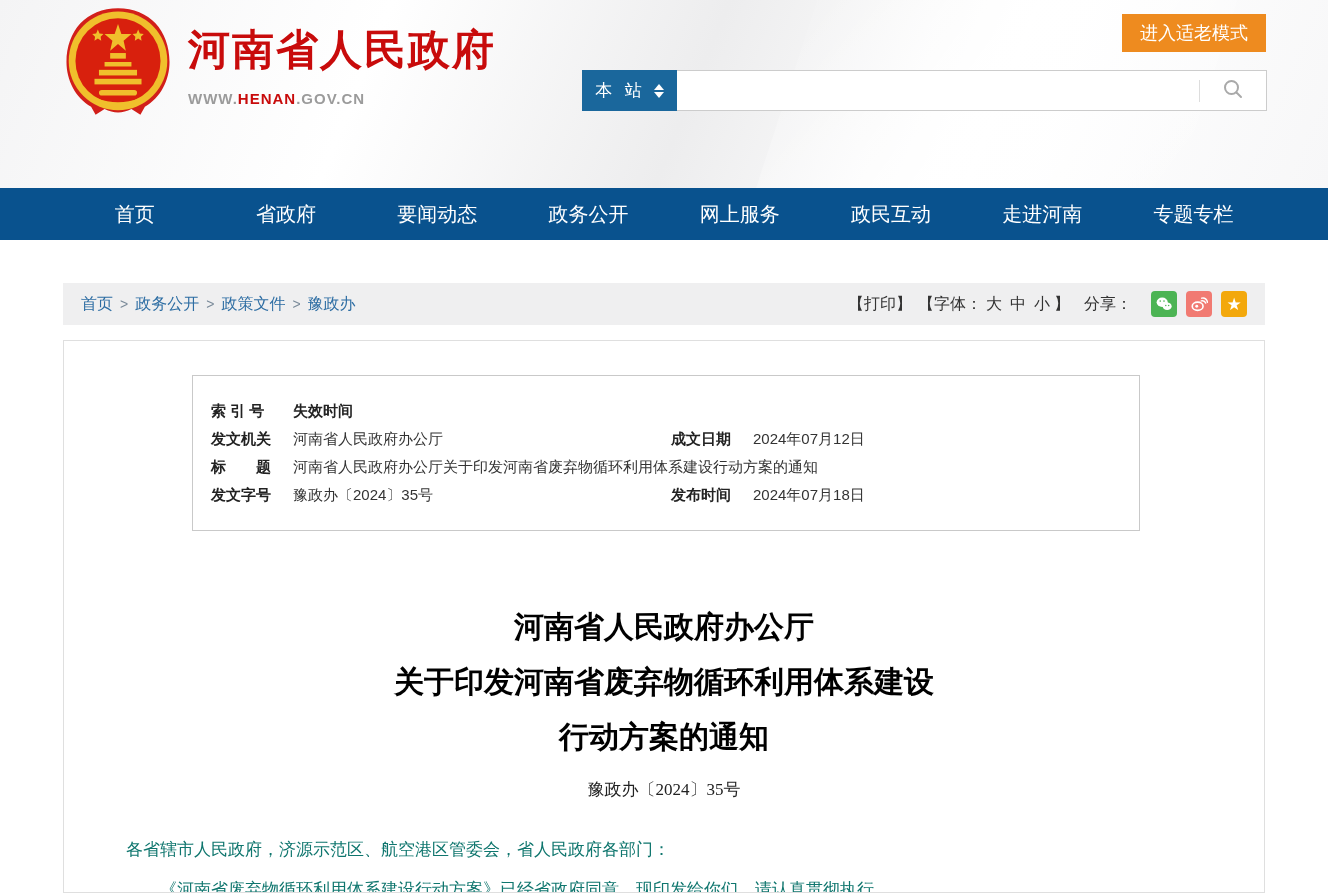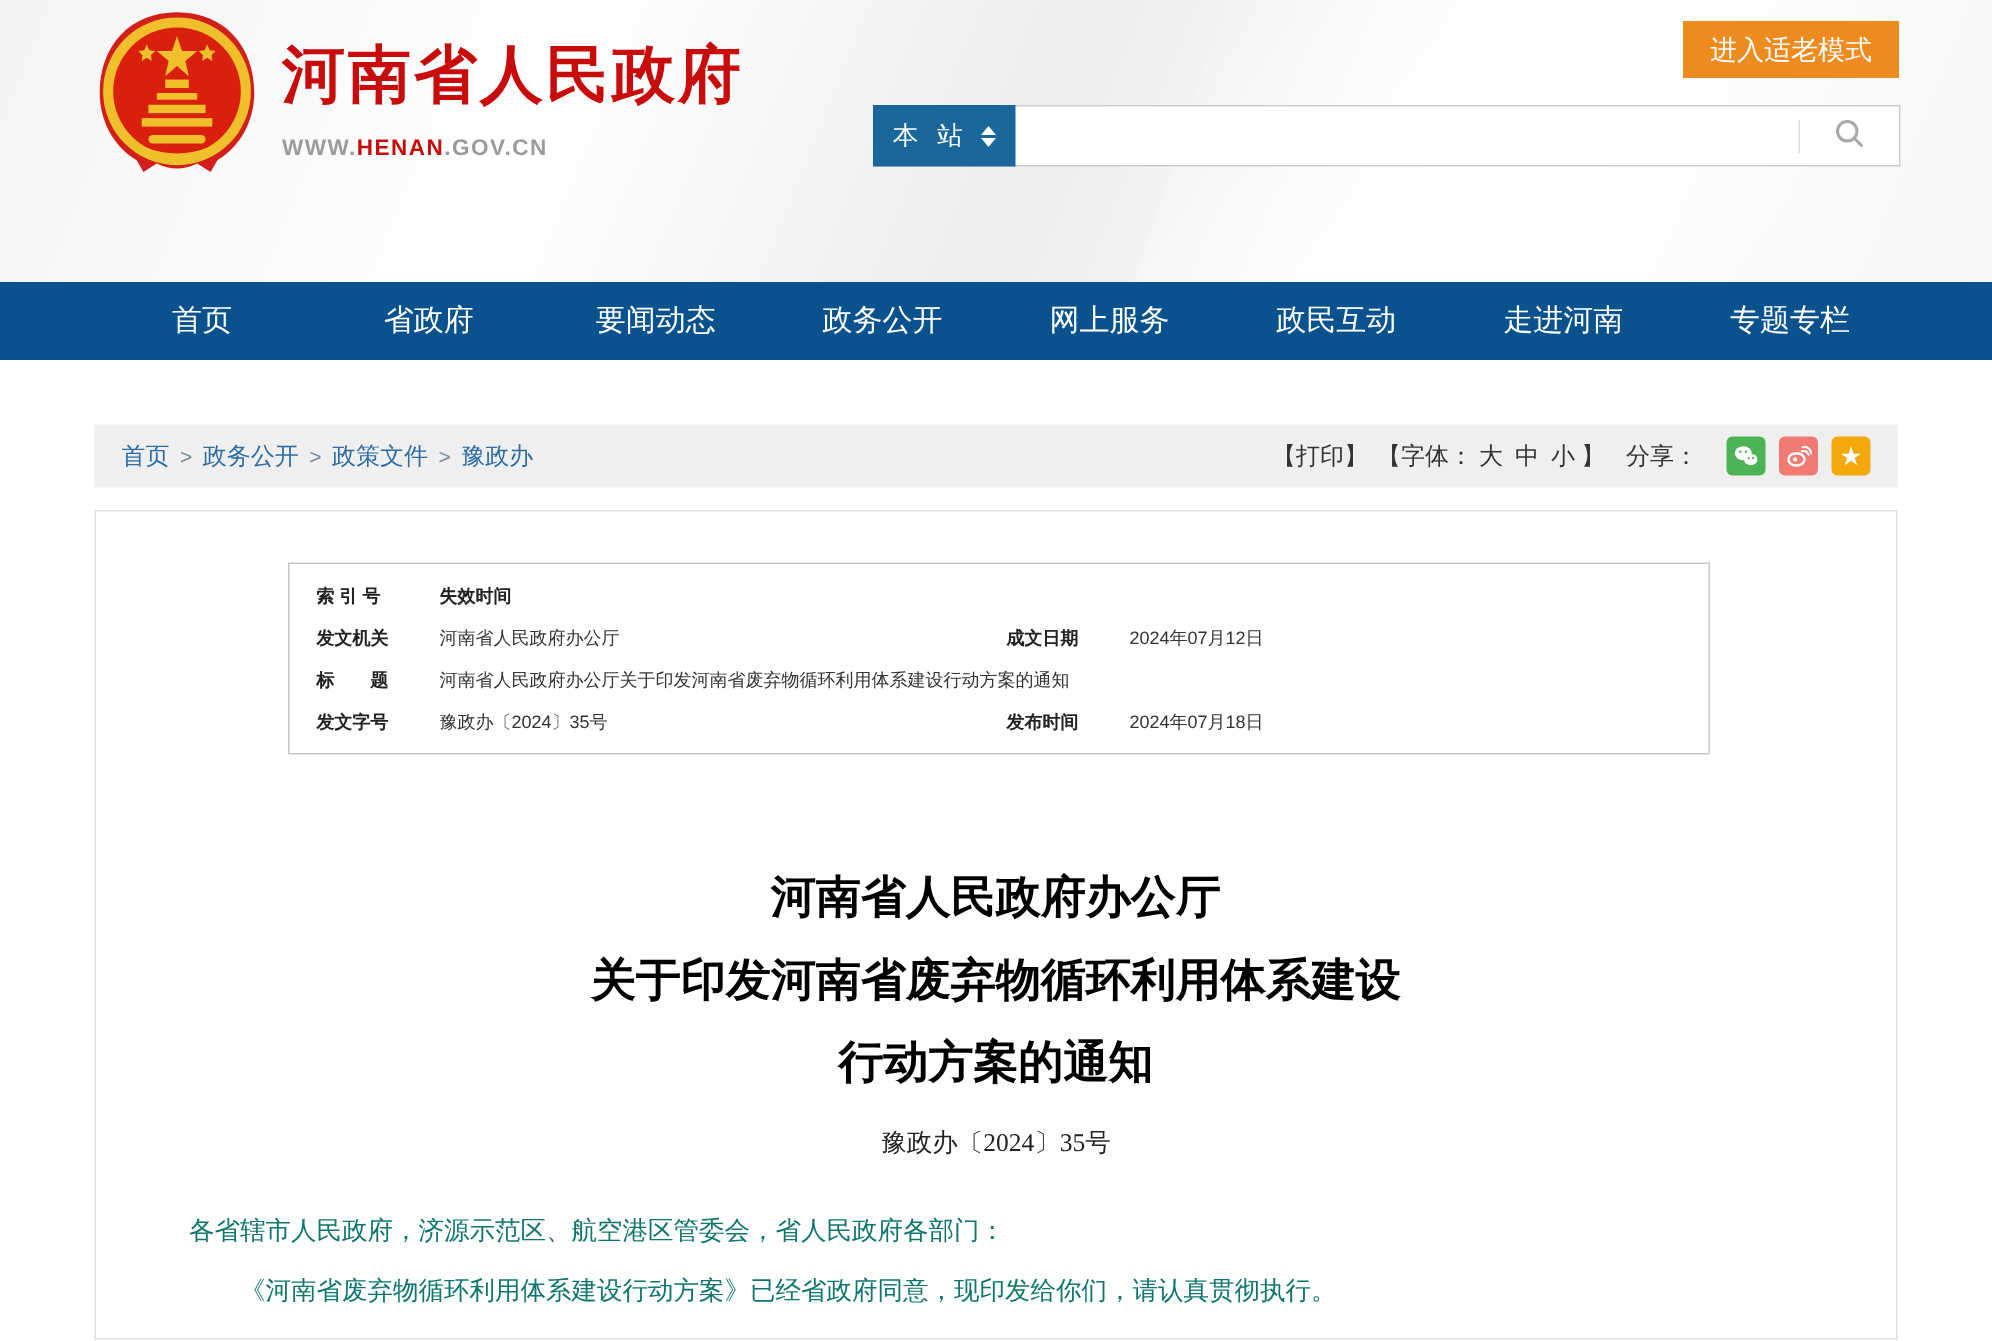--- a/index.html
+++ b/index.html
@@ -49,21 +49,21 @@
   .font-size-opt { cursor:pointer; margin:0 4px; }
   .share-label { margin:0 10px 0 14px; }
   .share-icon { width:26px; height:26px; border-radius:4px; margin-left:9px; display:flex; align-items:center; justify-content:center; cursor:pointer; }
   .share-wechat { background:#4cb454; }
   .share-weibo  { background:#f17a72; }
   .share-fav    { background:#f3a80c; color:#ffffff; font-size:17px; line-height:1; }
 
   
   .card { position:absolute; top:340px; left:63px; width:1202px; height:553px; background:#ffffff; border:1px solid #dfdfdf; overflow:hidden; }
 
-  .meta-table { margin:34px 0 0 128px; width:948px; border:1px solid #c9c9c9; padding:7px 0; font-size:12px; color:#333; }
+  .meta-table { margin:34px 0 0 128px; width:948px; border:1px solid #c9c9c9; padding:21px 0; font-size:15px; color:#333; }
   .meta-row { display:grid; grid-template-columns:82px 378px 82px 1fr; padding:3px 0 3px 18px; line-height:22px; }
   .meta-row.span { grid-template-columns:82px 1fr; }
   .meta-label { font-weight:bold; color:#222; white-space:pre; }
   .meta-value { color:#333; padding-right:10px; }
 
   .doc-title { margin-top:68px; text-align:center; font-family:"Liberation Serif", serif; font-weight:bold; font-size:30px; line-height:55px; color:#000; }
   .doc-number { margin-top:14px; text-align:center; font-family:"Liberation Serif", serif; font-size:17px; color:#222; }
   .doc-body { margin:30px 62px 0 62px; font-family:Liberation Mono, monospace; font-size:17px; line-height:40px; color:#0f766e; }
   .doc-body p.indent { text-indent:2em; }
   .doc-sign { margin:4px 66px 0 0; text-align:right; font-family:"Liberation Serif", serif; font-size:17px; line-height:36px; color:#111; }

